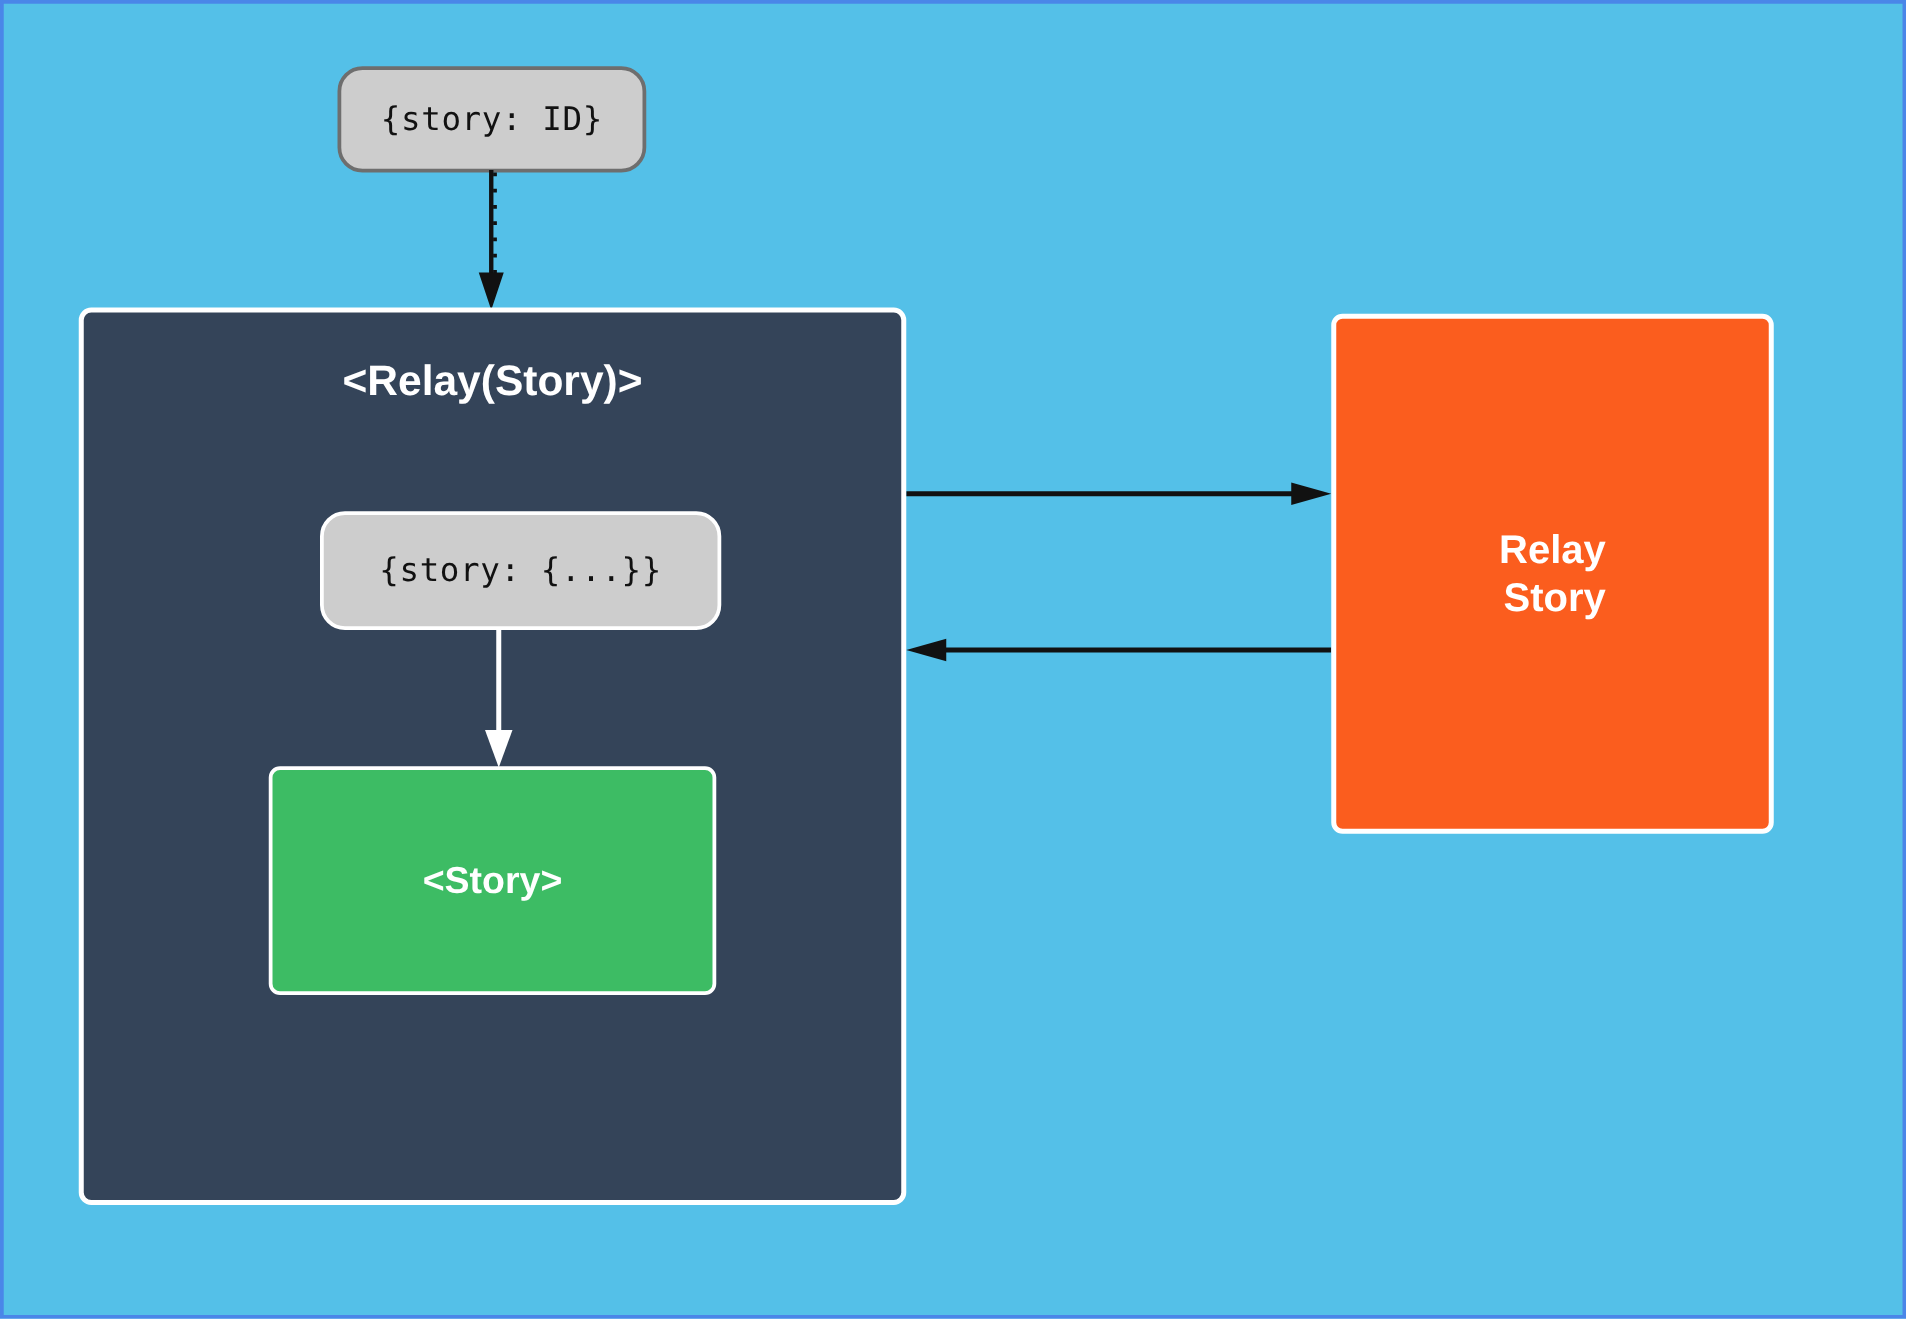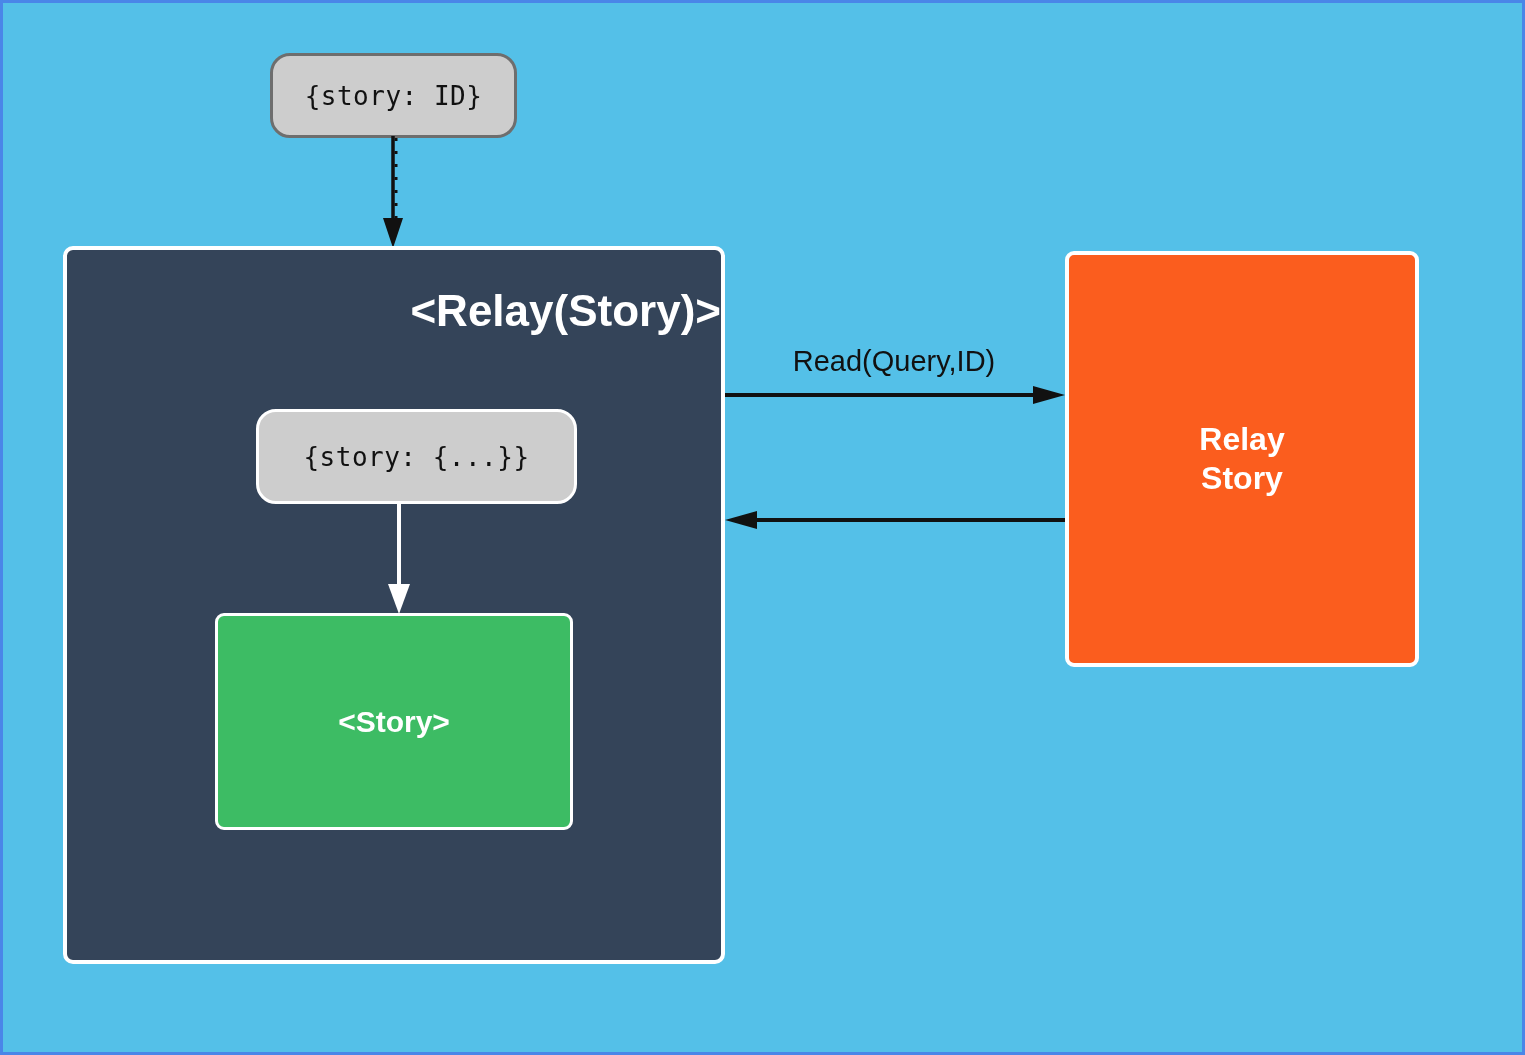--- a/index.html
+++ b/index.html
@@ -19,37 +19,37 @@
   .mono{font-family:"DejaVu Sans Mono","Liberation Mono",monospace;font-size:26px;color:var(--ink);letter-spacing:0.5px;}
   .code-box{background:var(--box_fill);border-radius:20px;}
   .input-box{left:267px;top:50px;width:247px;height:85px;border:3px solid var(--box_border);}
   .relay-container{
     left:60px;top:243px;width:662px;height:718px;
     background:var(--container);
     border:4px solid var(--white);border-radius:10px;
   }
   .relay-title{
     position:absolute;left:0;top:36px;width:654px;
-    text-align:right;color:var(--white);
-    font-size:44px;font-weight:bold;
+    text-align:center;color:var(--white);
+    font-size:34px;font-weight:bold;
   }
   .props-box{left:189px;top:159px;width:321px;height:95px;border:3px solid var(--white);}
   .story-box{
-    left:148px;top:363px;width:358px;height:217px;
+    left:148px;top:363px;width:358px;height:183px;
     background:var(--story);
     border:3px solid var(--white);border-radius:9px;
     color:var(--white);font-size:30px;font-weight:bold;
   }
   .store-box{
     left:1062px;top:248px;width:354px;height:416px;
     background:var(--store);
     border:4px solid var(--white);border-radius:9px;
     color:var(--white);font-size:32px;font-weight:bold;
   }
-  .store-label{text-align:center;line-height:39px;}
+  .store-label{text-align:right;line-height:39px;}
   .edge{position:absolute;}
   .edge-label{
     position:absolute;left:722px;width:338px;
     text-align:center;color:var(--ink);font-size:29px;
   }
   .read-label{top:342px;}
   .results-label{top:470px;}
   svg{display:block;}
 </style>
 </head>
@@ -81,21 +81,20 @@
         <line x1="14" y1="0" x2="14" y2="84" stroke="#fff" stroke-width="4"></line>
         <polygon points="14,110 3,80 25,80" fill="#fff"></polygon>
       </svg>
     </div>
 
     <div class="node story-box">
       <span>&lt;Story&gt;</span>
     </div>
   </div>
 
-  <div class="edge-label read-label">Read(Query,ID)</div>
   <div class="edge" style="left:722px;top:382px;">
     <svg width="340" height="20" viewBox="0 0 340 20">
       <line x1="0" y1="10" x2="314" y2="10" stroke="#111" stroke-width="4"></line>
       <polygon points="340,10 308,1 308,19" fill="#111"></polygon>
     </svg>
   </div>
 
   <div class="edge" style="left:722px;top:507px;">
     <svg width="340" height="20" viewBox="0 0 340 20">
       <line x1="26" y1="10" x2="340" y2="10" stroke="#111" stroke-width="4"></line>

